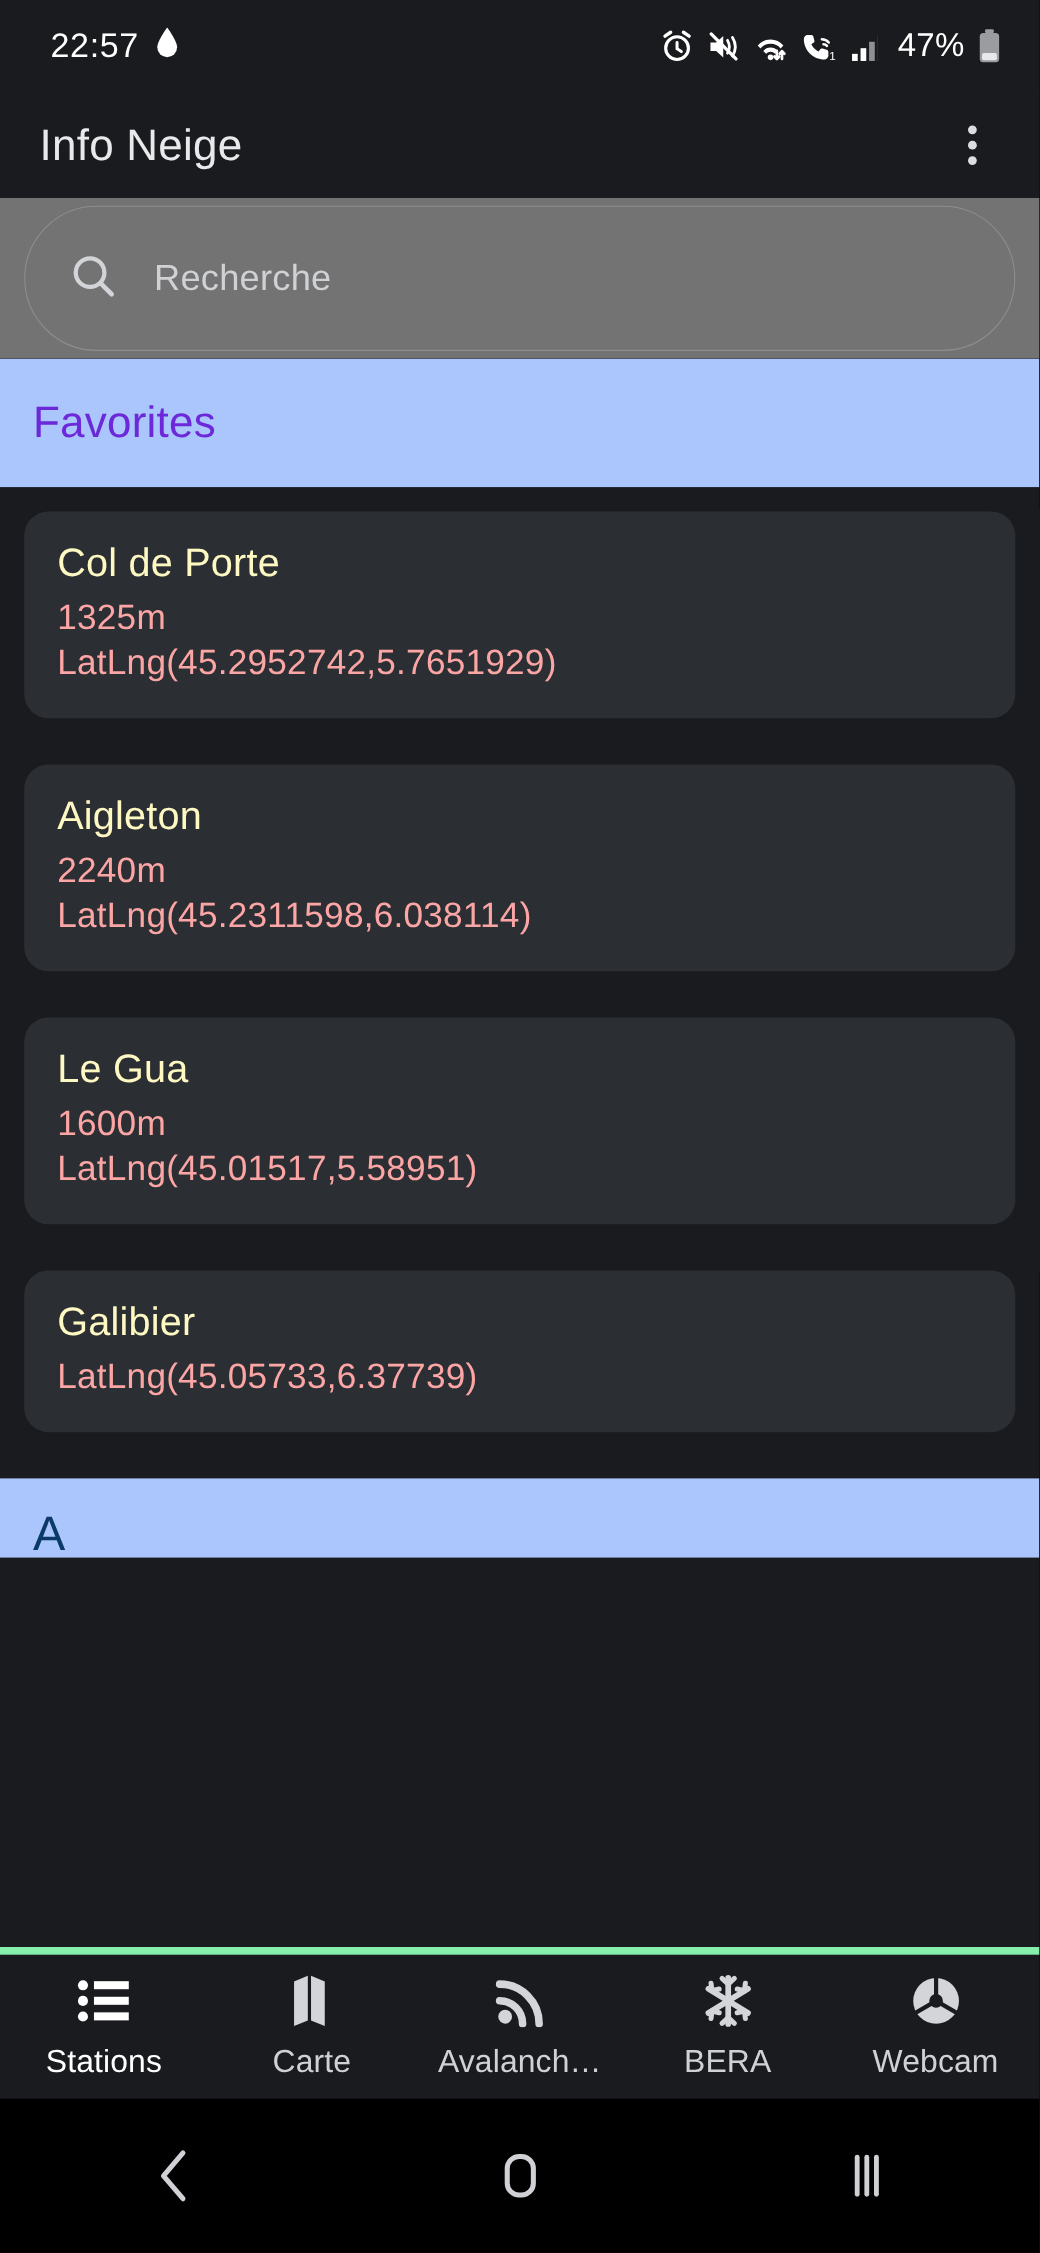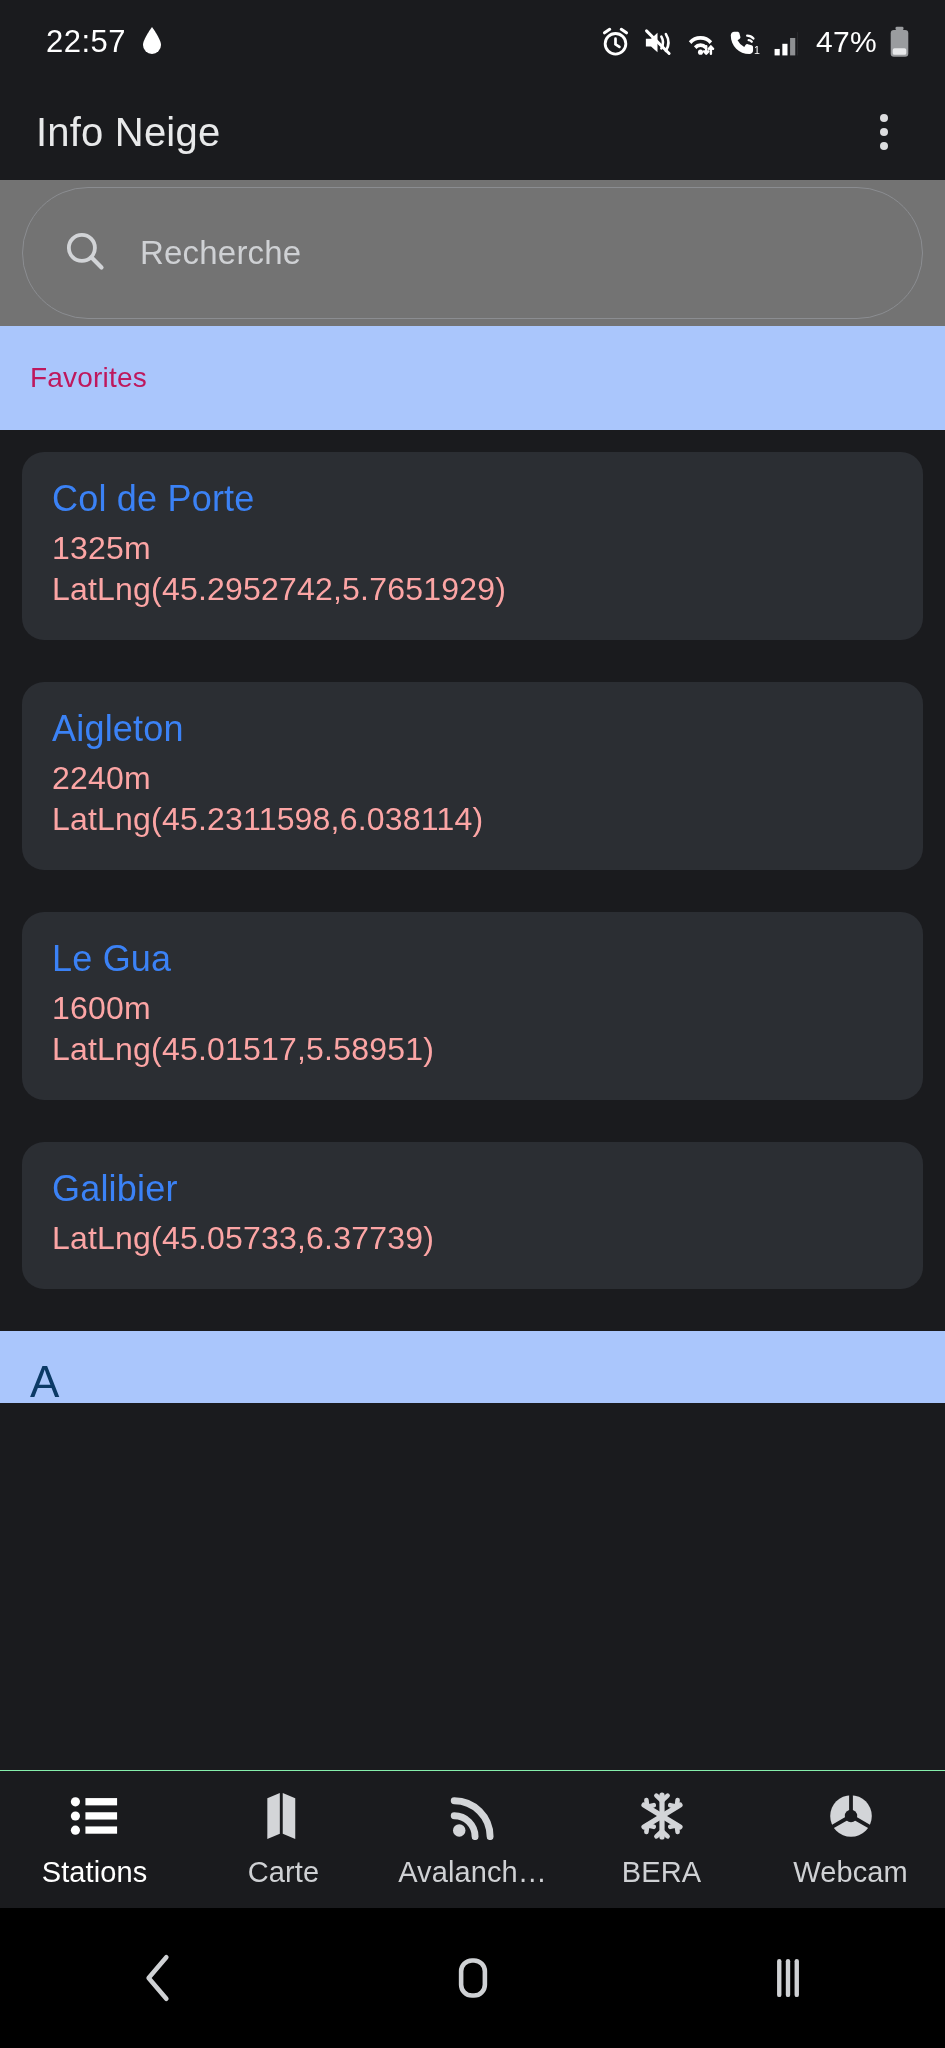--- a/index.html
+++ b/index.html
@@ -10,21 +10,21 @@
     overflow:hidden;
   }
   #phone { position:relative; width:945px; height:2048px; background:#1a1b1e; display:flex; flex-direction:column; }
 
   
   .statusbar {
     height:84px; flex:0 0 84px; background:#1a1b1e;
     display:flex; align-items:center; justify-content:space-between;
     padding:0 34px 0 46px; color:#ffffff;
   }
-  .sb-left { display:flex; align-items:flex-end; gap:14px; }
+  .sb-left { display:flex; align-items:flex-start; gap:14px; }
   .sb-time { font-size:31px; letter-spacing:.5px; }
   .sb-right { display:flex; align-items:center; gap:11px; }
   .sb-right svg { display:block; }
   .sb-batt { font-size:30px; margin-left:3px; letter-spacing:.3px; }
 
   
   .appbar {
     height:96px; flex:0 0 96px;
     display:flex; align-items:center; justify-content:space-between;
     padding:0 30px 0 36px; background:#1a1b1e;
@@ -42,36 +42,36 @@
     display:flex; align-items:center; padding:0 40px; background:transparent;
   }
   .search-ph { font-size:33px; color:#cfd1d4; margin-left:33px; letter-spacing:.2px; }
 
   
   .content { flex:1 1 auto; overflow:hidden; background:#1a1b1e; position:relative; }
 
   .section-header {
     background:#aac6fc; padding:36px 0 36px 30px;
   }
-  .section-header .sh-text { font-size:28px; color:#be185d; letter-spacing:.2px; }
+  .section-header .sh-text { font-size:40px; color:#6d28d9; letter-spacing:.2px; }
   .section-header.partial { padding:26px 0 0 30px; height:72px; overflow:hidden; }
   .section-header.partial .sh-text { font-size:44px; color:#0b3a66; display:block; }
 
   .cards { padding:22px 22px 0 22px; background:#1a1b1e; }
   .card {
     background:#2b2e33; border-radius:22px;
     padding:26px 30px 30px 30px; margin-bottom:42px;
   }
-  .card-title { font-size:36px; color:#3b82f6; margin-bottom:8px; letter-spacing:.2px; }
+  .card-title { font-size:36px; color:#fef9c3; margin-bottom:8px; letter-spacing:.2px; }
   .card-line { font-size:32px; color:#fca5a5; line-height:1.28; letter-spacing:.2px; }
 
   
   .bottomnav {
     flex:0 0 138px; background:#1a1b1e; display:flex; align-items:center;
-    border-top:1px solid #86efac;
+    border-top:7px solid #86efac;
   }
   .navitem { flex:1; display:flex; flex-direction:column; align-items:center; justify-content:center; gap:14px; }
   .navitem .nv-icon { height:52px; display:flex; align-items:center; justify-content:center; }
   .navitem .nv-label { font-size:29px; color:#cfd1d4; letter-spacing:.1px; }
   .navitem.active .nv-label { color:#ffffff; }
   .navitem svg { display:block; }
 
   
   .androidnav {
     flex:0 0 140px; background:#000000; display:flex; align-items:center;

